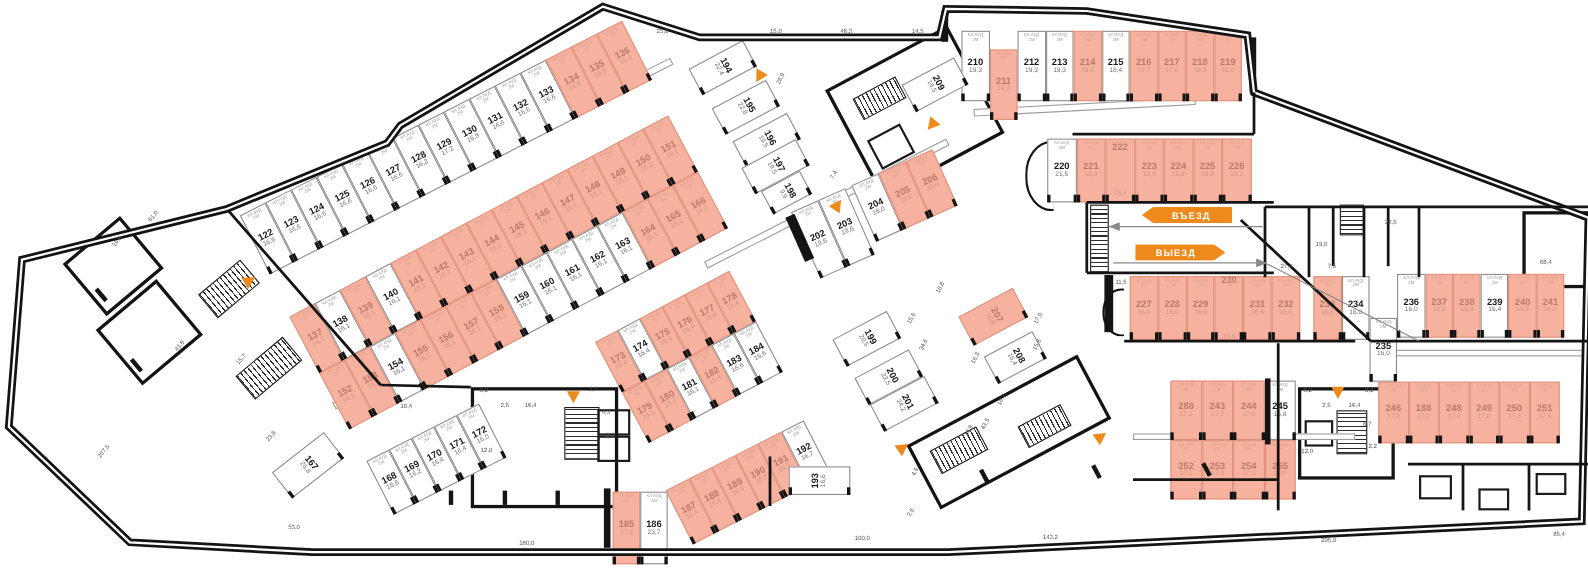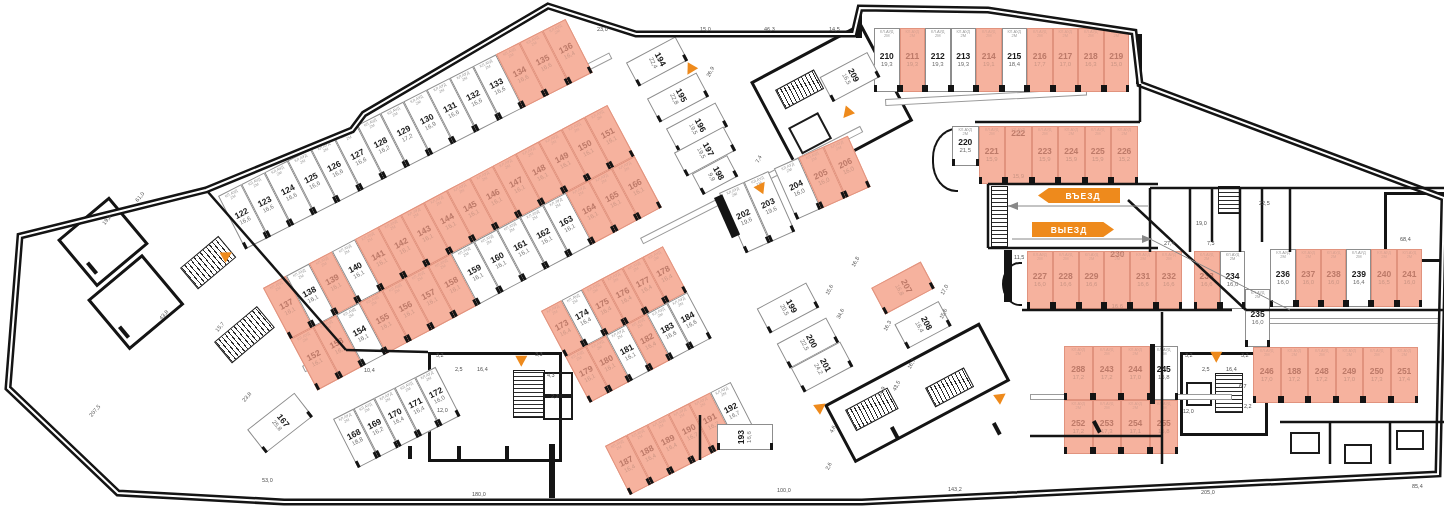--- a/index.html
+++ b/index.html
@@ -566,20 +566,36 @@
           <div class="area">16,7</div>
         </div>
         <div class="cell" style="width: 23.5px; height: 55px;">
           <div class="tag">КЛ.АУД
 2М</div>
           <div class="num">192</div>
           <div class="area">16,7</div>
         </div>
       </div>
     </div>
+    <div class="group" style="left: 557px; top: 447px; transform: rotate(0deg);">
+      <div class="row">
+        <div class="cell hl" style="width: 25px; height: 66px;">
+          <div class="tag">КЛ.АУД
+2М</div>
+          <div class="num">185</div>
+          <div class="area">17,9</div>
+        </div>
+        <div class="cell" style="width: 25px; height: 66px;">
+          <div class="tag">КЛ.АУД
+2М</div>
+          <div class="num">186</div>
+          <div class="area">23,7</div>
+        </div>
+      </div>
+    </div>
     <div class="group" style="left: 719px; top: 193px; transform: rotate(-24deg);">
       <div class="row">
         <div class="cell" style="width: 27px; height: 66px;">
           <div class="tag">КЛ.АУД
 2М</div>
           <div class="num">202</div>
           <div class="area">19,6</div>
         </div>
         <div class="cell" style="width: 27px; height: 66px;">
           <div class="tag">КЛ.АУД
@@ -608,21 +624,21 @@
       </div>
     </div>
     <div class="group" style="left: 874px; top: 28px; transform: rotate(0deg);">
       <div class="row">
         <div class="cell" style="width: 25.5px; height: 64px;">
           <div class="tag">КЛ.АУД
 2М</div>
           <div class="num">210</div>
           <div class="area">19,3</div>
         </div>
-        <div class="cell hl" style="width: 25.5px; height: 64px;">
+        <div class="cell hl" style="width: 25.5px; height: 64px; margin-top: 17px;">
           <div class="tag">КЛ.АУД
 2М</div>
           <div class="num">211</div>
           <div class="area">19,3</div>
         </div>
         <div class="cell" style="width: 25.5px; height: 64px;">
           <div class="tag">КЛ.АУД
 2М</div>
           <div class="num">212</div>
           <div class="area">19,3</div>
@@ -666,21 +682,21 @@
         <div class="cell hl" style="width: 25.5px; height: 64px;">
           <div class="tag">КЛ.АУД
 2М</div>
           <div class="num">219</div>
           <div class="area">15,0</div>
         </div>
       </div>
     </div>
     <div class="group" style="left: 952px; top: 126px; transform: rotate(0deg);">
       <div class="row">
-        <div class="cell" style="width: 26.5px; height: 40px;">
+        <div class="cell" style="width: 26.5px; height: 58px;">
           <div class="tag">КЛ.АУД
 2М</div>
           <div class="num">220</div>
           <div class="area">21,5</div>
         </div>
         <div class="cell hl" style="width: 26.5px; height: 58px;">
           <div class="tag">КЛ.АУД
 2М</div>
           <div class="num">221</div>
           <div class="area">15,9</div>

